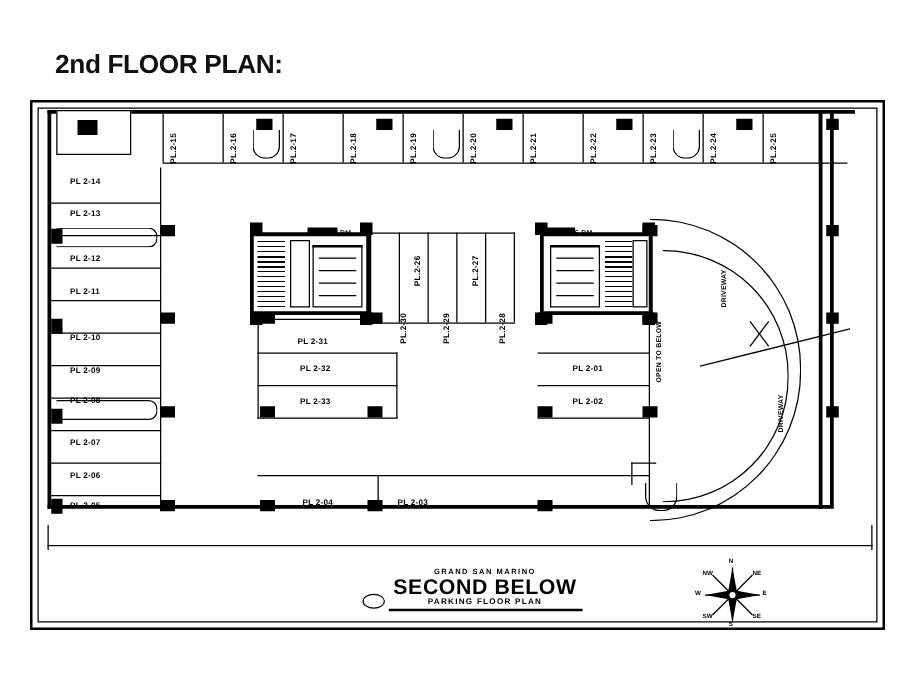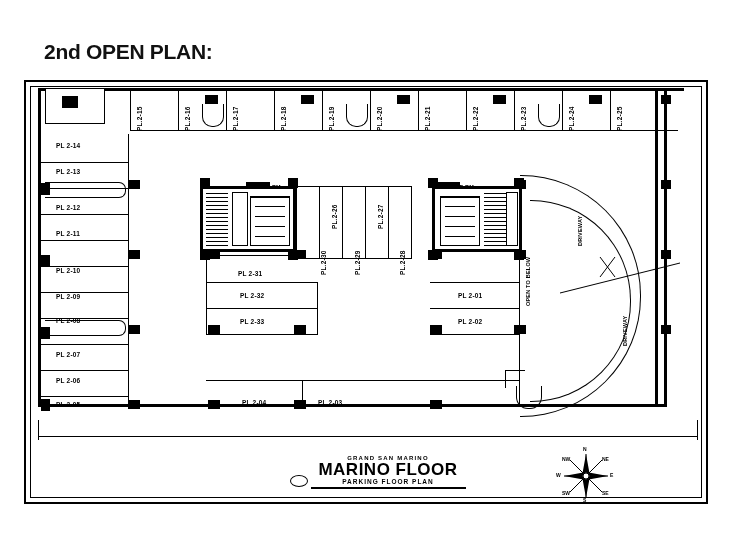--- a/index.html
+++ b/index.html
@@ -188,21 +188,21 @@
     top: 2px;
     width: 98px;
     height: 22px;
   }
 </style>
 </head>
 <body>
 
 <div id="root">
 
-  <div id="title">2nd OPEN PLAN:</div>
+  <div id="title">2nd FLOOR PLAN:</div>
 
   <div id="frame-outer"></div>
   <div id="frame-inner"></div>
 
   <div>
 
     <div class="plan-wall" style="left:38px;  top:88px;  width:646px; height:3px;"></div>
 
     <div class="plan-wall" style="left:38px;  top:404px; width:620px; height:3px;"></div>
 
@@ -405,21 +405,21 @@
   <div class="tiny-label" style="left:258px; top:184px;">MET RM</div>
   <div class="tiny-label" style="left:452px; top:184px;">ELE RM</div>
 
   <div class="tiny-label vert" style="left:583px; top:240px;">DRIVEWAY</div>
   <div class="tiny-label vert" style="left:628px; top:340px;">DRIVEWAY</div>
   <div class="tiny-label vert" style="left:531px; top:300px;">OPEN TO BELOW</div>
 
   <div id="titleblock">
     <div id="tb-bullet"></div>
     <div id="tb-sub1">GRAND SAN MARINO</div>
-    <div id="tb-main">MARINO FLOOR</div>
+    <div id="tb-main">SECOND BELOW</div>
     <div id="tb-sub2">PARKING FLOOR  PLAN</div>
     <div id="tb-underline"></div>
   </div>
 
   <div id="compass">
     <svg width="60" height="52" viewBox="0 0 60 52">
       <g stroke="#000" stroke-width="1" fill="none">
         <line x1="30" y1="4" x2="30" y2="48"></line>
         <line x1="8" y1="26" x2="52" y2="26"></line>
         <line x1="14" y1="10" x2="46" y2="42"></line>

